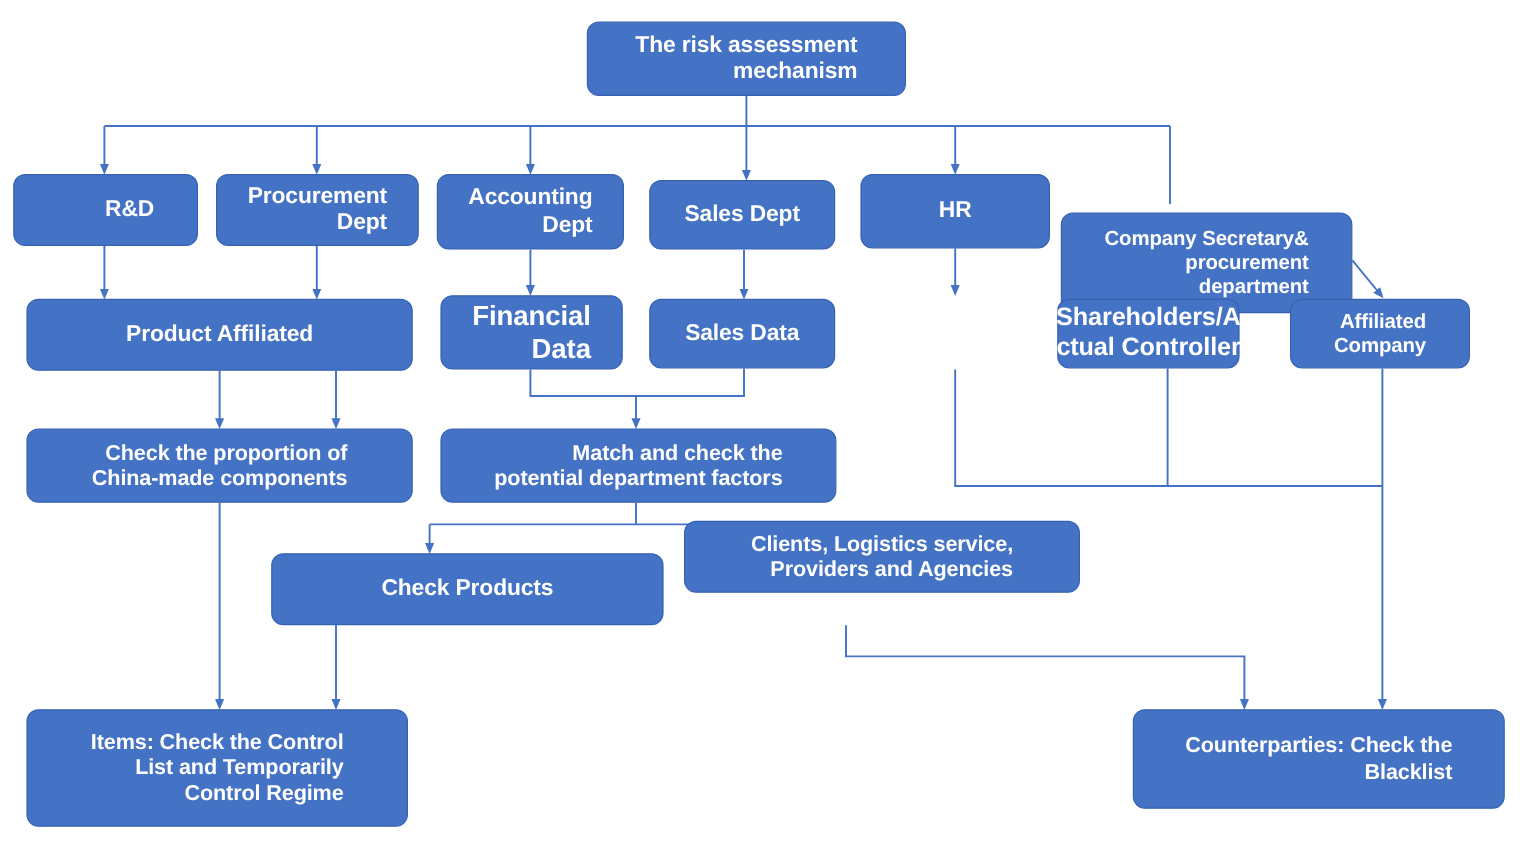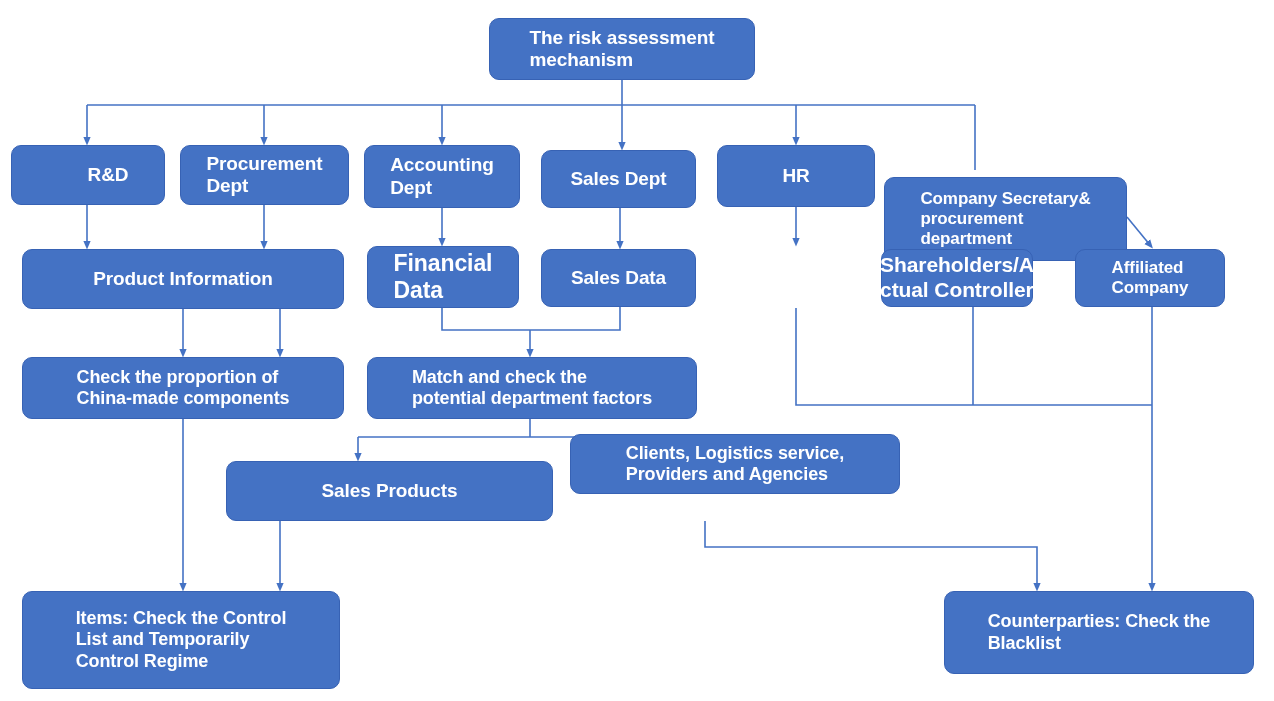--- a/index.html
+++ b/index.html
@@ -15,21 +15,21 @@
     position:absolute;
     box-sizing:border-box;
     background:#4472C4;
     border:1px solid #3762B4;
     border-radius:10px;
     color:#ffffff;
     font-weight:bold;
     display:flex;
     align-items:center;
     justify-content:center;
-    text-align:left;
+    text-align:right;
     line-height:1.18;
     padding:2px 8px;
     white-space:pre-line;
     letter-spacing:-0.1px;
     z-index:5;
   }
 </style>
 </head>
 <body>
 
@@ -88,33 +88,33 @@
   <div class="node" style="left: 11px; top: 145px; width: 154px; height: 60px; font-size: 19px; background: rgb(68, 114, 196); border-color: rgb(55, 98, 180); color: rgb(255, 255, 255); padding-left: 48px;">R&amp;D</div>
   <div class="node" style="left: 180px; top: 145px; width: 169px; height: 60px; font-size: 19px; background: rgb(68, 114, 196); border-color: rgb(55, 98, 180); color: rgb(255, 255, 255);">Procurement
 Dept</div>
   <div class="node" style="left: 364px; top: 145px; width: 156px; height: 63px; font-size: 19px; background: rgb(68, 114, 196); border-color: rgb(55, 98, 180); color: rgb(255, 255, 255);">Accounting
 Dept</div>
   <div class="node" style="left: 541px; top: 150px; width: 155px; height: 58px; font-size: 19px; background: rgb(68, 114, 196); border-color: rgb(55, 98, 180); color: rgb(255, 255, 255);">Sales Dept</div>
   <div class="node" style="left: 717px; top: 145px; width: 158px; height: 62px; font-size: 19px; background: rgb(68, 114, 196); border-color: rgb(55, 98, 180); color: #ffffff;">HR</div>
   <div class="node" style="left: 884px; top: 133px; width: 243px; height: 84px; font-size: 17px; background: rgb(68, 114, 196); border-color: rgb(55, 98, 180); color: rgb(255, 255, 255); margin-top: 44px;">Company Secretary&amp;
 procurement
 department</div>
-  <div class="node" style="left: 22px; top: 249px; width: 322px; height: 60px; font-size: 19px; background: rgb(68, 114, 196); border-color: rgb(55, 98, 180); color: rgb(255, 255, 255);">Product Information</div>
+  <div class="node" style="left: 22px; top: 249px; width: 322px; height: 60px; font-size: 19px; background: rgb(68, 114, 196); border-color: rgb(55, 98, 180); color: rgb(255, 255, 255);">Product Affiliated</div>
   <div class="node" style="left: 367px; top: 246px; width: 152px; height: 62px; font-size: 23px; background: rgb(68, 114, 196); border-color: rgb(55, 98, 180); color: rgb(255, 255, 255);">Financial
 Data</div>
   <div class="node" style="left: 541px; top: 249px; width: 155px; height: 58px; font-size: 19px; background: rgb(68, 114, 196); border-color: rgb(55, 98, 180); color: rgb(255, 255, 255);">Sales Data</div>
   <div class="node" style="left: 881px; top: 249px; width: 152px; height: 58px; font-size: 21px; background: rgb(68, 114, 196); border-color: rgb(55, 98, 180); color: rgb(255, 255, 255);">Shareholders/A
 ctual Controller</div>
   <div class="node" style="left: 1075px; top: 249px; width: 150px; height: 58px; font-size: 17px; background: rgb(68, 114, 196); border-color: rgb(55, 98, 180); color: rgb(255, 255, 255);">Affiliated
 Company</div>
   <div class="node" style="left: 22px; top: 357px; width: 322px; height: 62px; font-size: 18px; background: rgb(68, 114, 196); border-color: rgb(55, 98, 180); color: rgb(255, 255, 255);">Check the proportion of
 China-made components</div>
   <div class="node" style="left: 367px; top: 357px; width: 330px; height: 62px; font-size: 18px; background: rgb(68, 114, 196); border-color: rgb(55, 98, 180); color: rgb(255, 255, 255);">Match and check the
 potential department factors</div>
-  <div class="node" style="left: 226px; top: 461px; width: 327px; height: 60px; font-size: 19px; background: rgb(68, 114, 196); border-color: rgb(55, 98, 180); color: rgb(255, 255, 255);">Sales Products</div>
+  <div class="node" style="left: 226px; top: 461px; width: 327px; height: 60px; font-size: 19px; background: rgb(68, 114, 196); border-color: rgb(55, 98, 180); color: rgb(255, 255, 255);">Check Products</div>
   <div class="node" style="left: 570px; top: 434px; width: 330px; height: 60px; font-size: 18px; background: rgb(68, 114, 196); border-color: rgb(55, 98, 180); color: rgb(255, 255, 255);">Clients, Logistics service,
 Providers and Agencies</div>
   <div class="node" style="left: 22px; top: 591px; width: 318px; height: 98px; font-size: 18px; background: rgb(68, 114, 196); border-color: rgb(55, 98, 180); color: rgb(255, 255, 255);">Items: Check the Control
 List and Temporarily
 Control Regime</div>
   <div class="node" style="left: 944px; top: 591px; width: 310px; height: 83px; font-size: 18px; background: rgb(68, 114, 196); border-color: rgb(55, 98, 180); color: rgb(255, 255, 255);">Counterparties: Check the
 Blacklist</div>
 
 </div>
 

